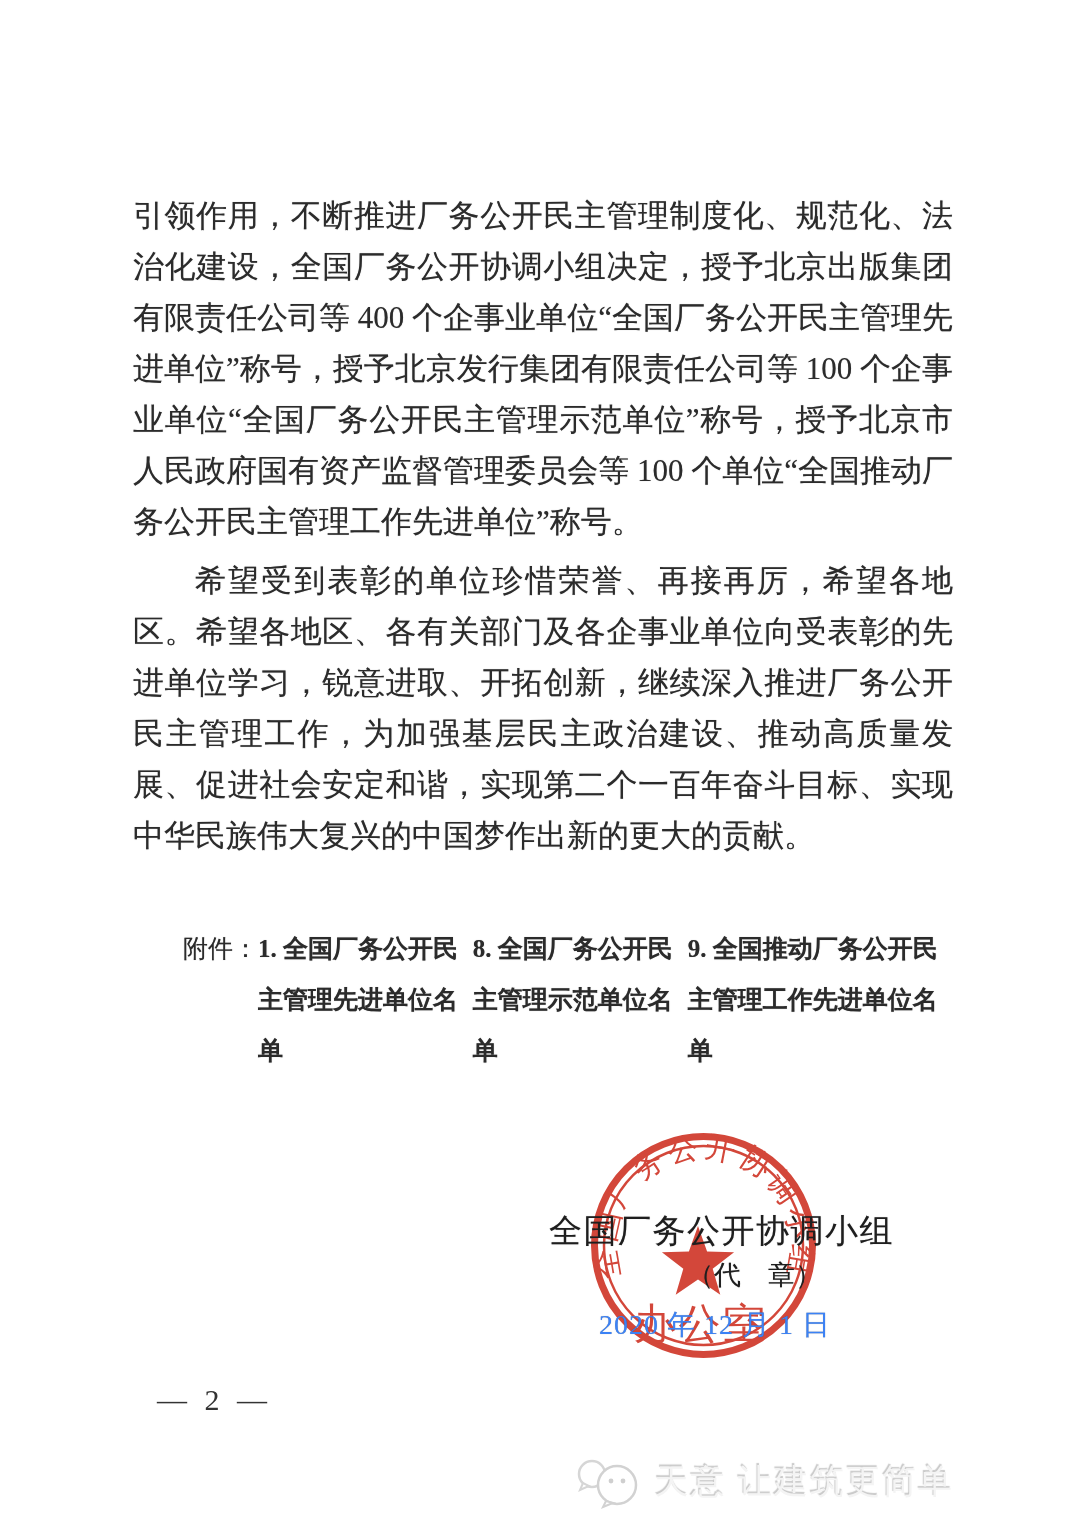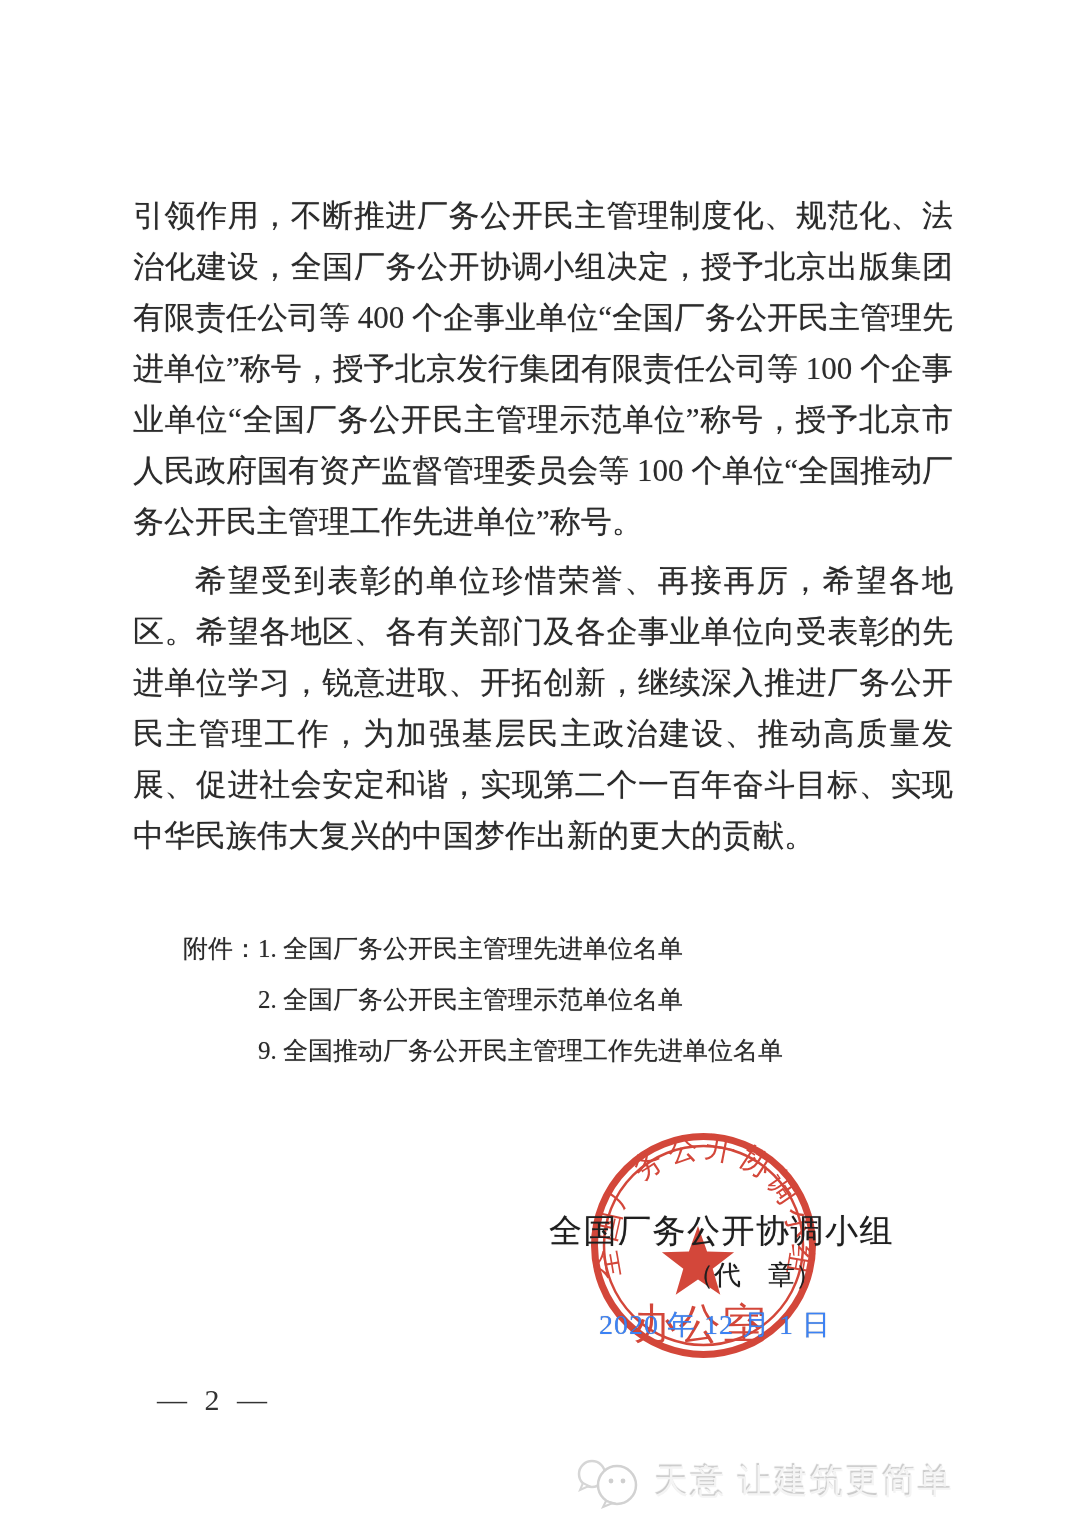--- a/index.html
+++ b/index.html
@@ -19,21 +19,21 @@
   .doc-body p{margin:0;text-align:justify;}
   .para-indent{text-indent:2em;margin-top:8px !important;}
   
   .attachments{
     display:flex;flex-direction:row;align-items:flex-start;
     margin-top:62px;margin-left:2em;
     font-size:25px;line-height:51px;color:#2b2b2b;
     text-shadow:0 0 0.7px rgba(45,45,45,.55);
   }
   .att-label{white-space:nowrap;}
-  .att-items{display:flex;flex-direction:column;}
+  .att-items{display:flex;flex-direction:row;font-weight:bold;}
   
   .seal{
     position:absolute;left:586px;top:1128px;width:236px;height:236px;
     z-index:1;opacity:0.92;
   }
   
   .sig-org{
     position:absolute;left:549px;top:1209px;z-index:3;
     font-size:33px;letter-spacing:1.5px;color:#1e1e1e;
     text-shadow:0 0 0.7px rgba(40,40,40,.5);
@@ -71,21 +71,21 @@
 <div class="page">
 
   <div class="doc-body">
     <p>引领作用，不断推进厂务公开民主管理制度化、规范化、法治化建设，全国厂务公开协调小组决定，授予北京出版集团有限责任公司等 400 个企事业单位“全国厂务公开民主管理先进单位”称号，授予北京发行集团有限责任公司等 100 个企事业单位“全国厂务公开民主管理示范单位”称号，授予北京市人民政府国有资产监督管理委员会等 100 个单位“全国推动厂务公开民主管理工作先进单位”称号。</p>
     <p class="para-indent">希望受到表彰的单位珍惜荣誉、再接再厉，希望各地区。希望各地区、各有关部门及各企事业单位向受表彰的先进单位学习，锐意进取、开拓创新，继续深入推进厂务公开民主管理工作，为加强基层民主政治建设、推动高质量发展、促进社会安定和谐，实现第二个一百年奋斗目标、实现中华民族伟大复兴的中国梦作出新的更大的贡献。</p>
 
     <div class="attachments">
       <span class="att-label">附件：</span>
       <div class="att-items">
         <div>1. 全国厂务公开民主管理先进单位名单</div>
-        <div>2. 全国厂务公开民主管理示范单位名单</div>
+        <div>8. 全国厂务公开民主管理示范单位名单</div>
         <div>9. 全国推动厂务公开民主管理工作先进单位名单</div>
       </div>
     </div>
   </div>
 
   <svg class="seal" viewBox="0 0 236 236" xmlns="http://www.w3.org/2000/svg">
     <circle cx="117.5" cy="117.5" r="109" fill="none" stroke="#d0382a" stroke-width="7"></circle>
     <circle cx="117.5" cy="117.5" r="99.5" fill="none" stroke="#d0382a" stroke-width="2.5"></circle>
     <path id="ringPath" d="M 37.8 154.7 A 88 88 0 1 1 197.2 154.7" fill="none"></path>
     <text font-size="30" letter-spacing="4" fill="#d0382a" font-family="Liberation Serif, DejaVu Serif, serif">

